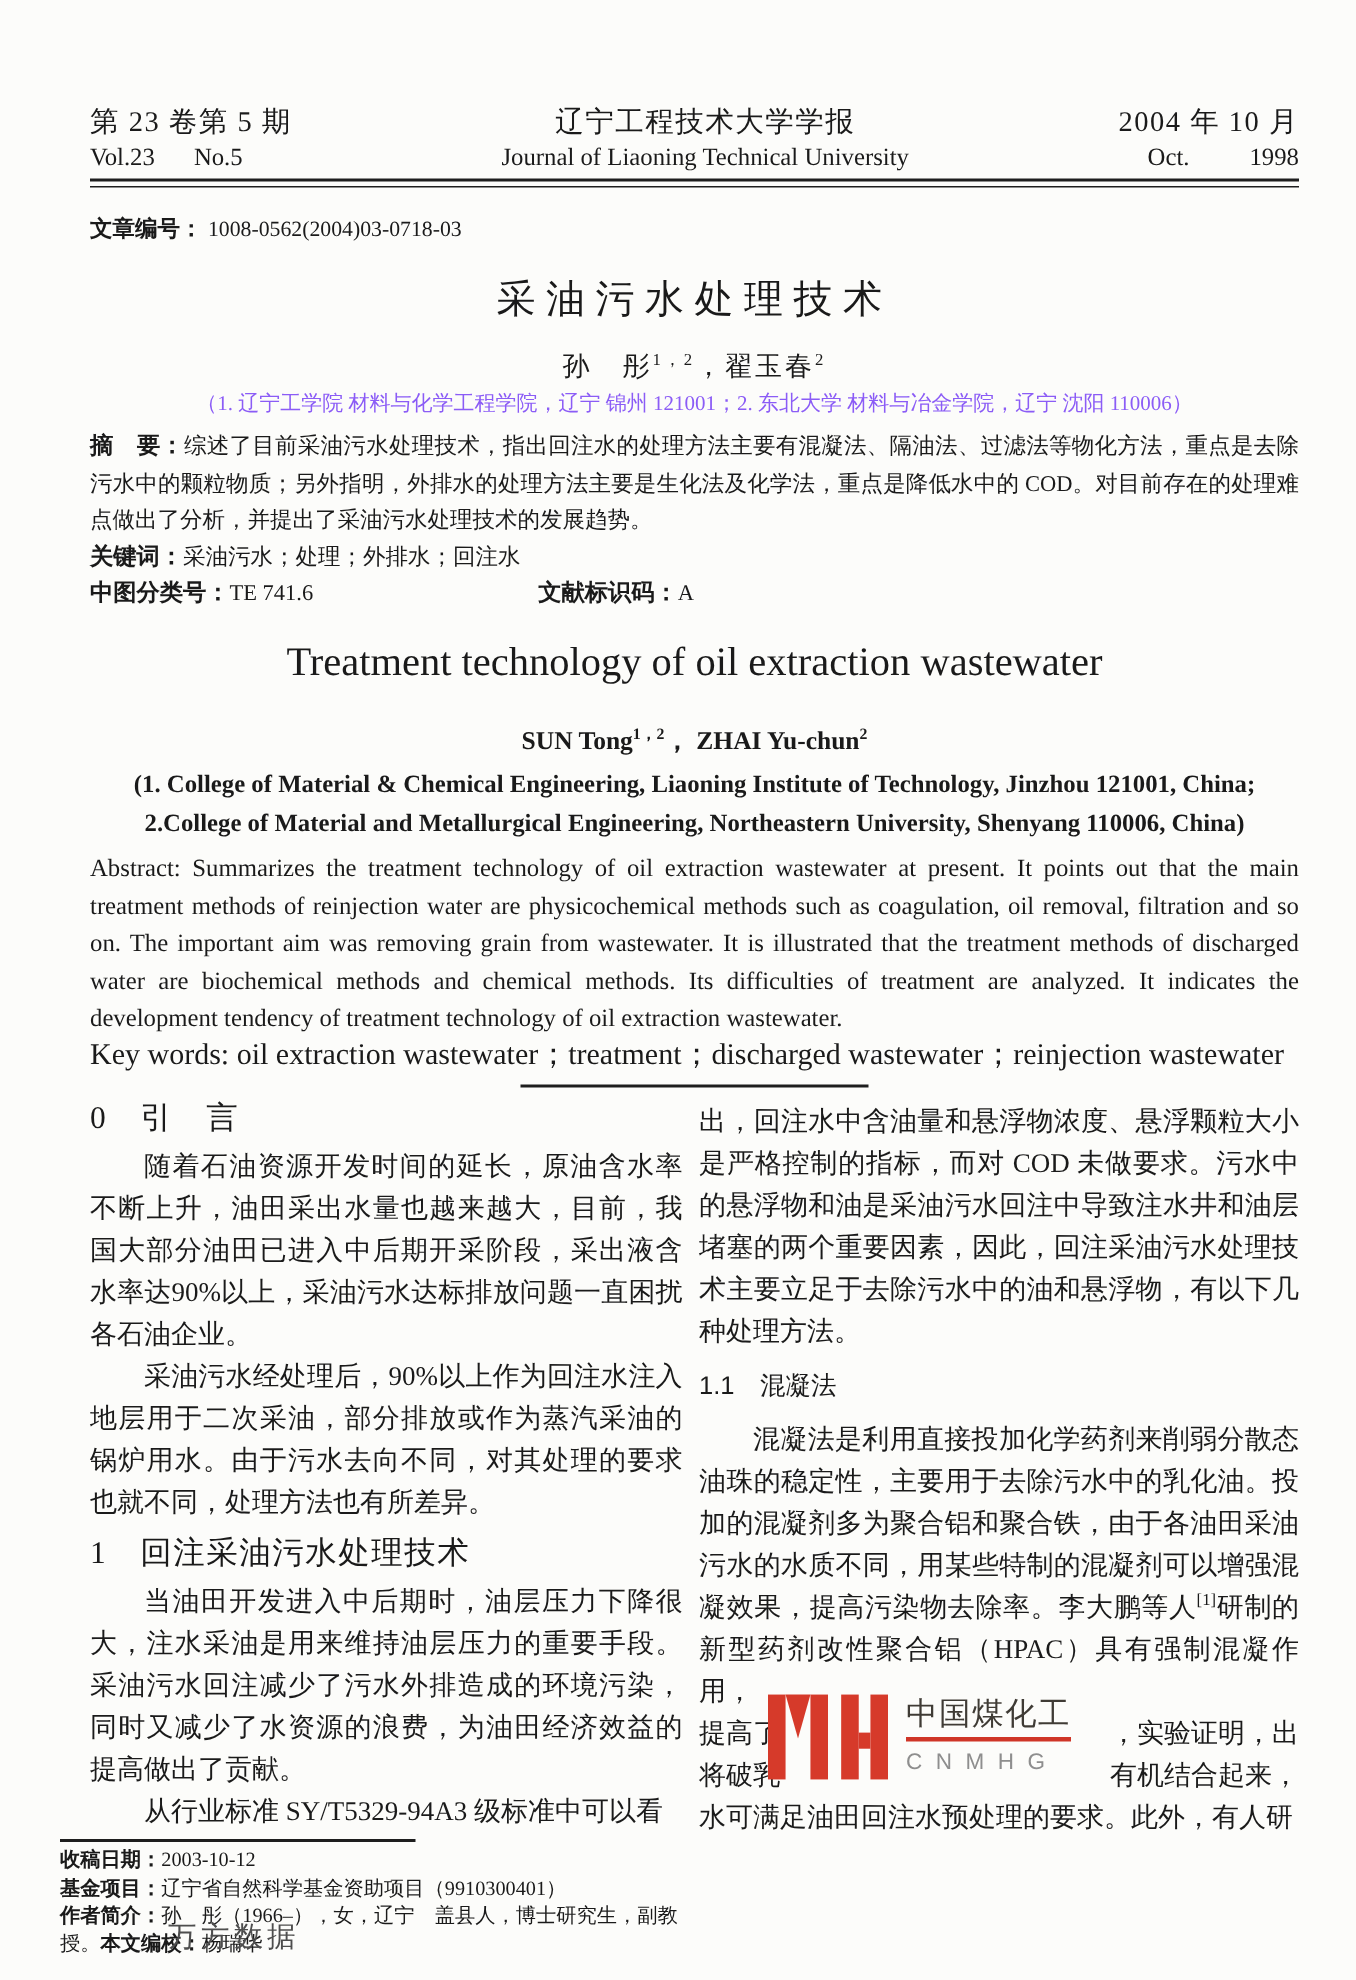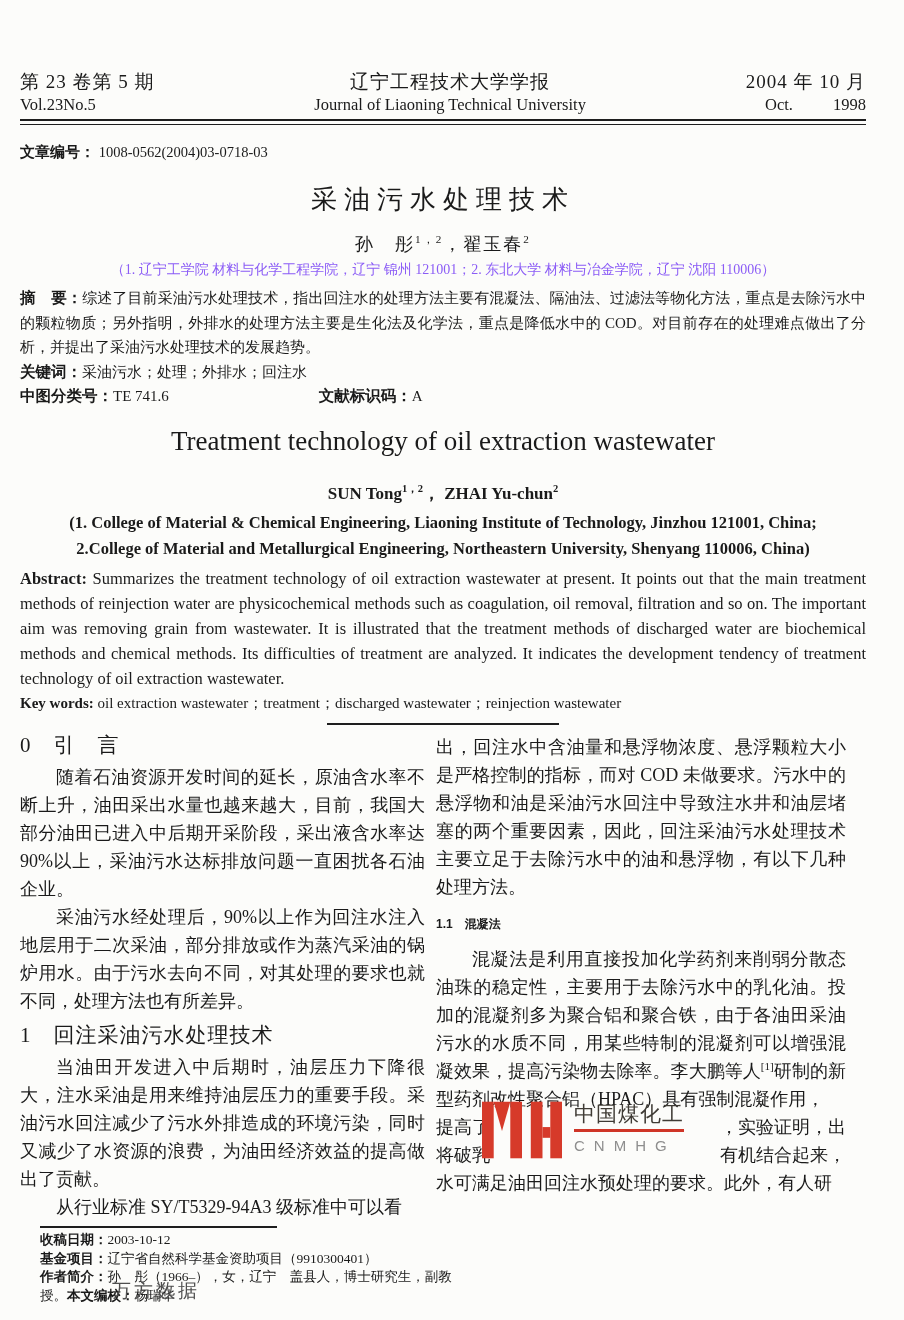--- a/index.html
+++ b/index.html
@@ -1,32 +1,32 @@
 <!DOCTYPE html>
 <html><head>
 <meta charset="utf-8">
 <style>
   html,body { margin:0; padding:0; background:#d8d8d8; }
   .page {
     position:relative; width:904px; height:1320px; margin:0 auto;
     background:#fcfcfa; color:#1a1a1a; overflow:hidden;
     font-family:"Liberation Serif","DejaVu Serif",serif;
   }
-  .inner { padding:70px 38px 0 20px; }
+  .inner { padding:70px 38px 0 60px; }
   .lbl  { font-family:"Liberation Sans","DejaVu Sans",sans-serif; font-weight:bold; }
   sup { font-size:0.62em; vertical-align:super; line-height:0; }
 
   
   .jheader { display:flex; justify-content:space-between; align-items:flex-end; }
   .jh-col { line-height:24px; }
   .jh-center { text-align:center; }
   .jh-right  { text-align:right; }
   .jh-cn { font-size:19px; letter-spacing:1px; }
   .jh-en { font-size:16.5px; line-height:22px; }
-  .jh-en-split { display:flex; }
+  .jh-en-split { display:flex; gap:26px; }
   .jh-en-split.right { justify-content:flex-end; gap:40px; }
   .header-rule { margin-top:3px; height:3px; border-top:2.5px solid #1e1e1e; border-bottom:1.5px solid #1e1e1e; }
 
   .article-no { margin-top:18px; font-size:14.5px; }
   .article-no .lbl { font-size:15px; }
 
   
   .title-cn { margin-top:12px; text-align:center; font-size:26px; letter-spacing:7px; line-height:52px; }
   .authors-cn { margin-top:6px; text-align:center; font-size:18px; line-height:24px; letter-spacing:2px; }
   .affil-cn { margin-top:4px; text-align:center; font-size:14px; line-height:20px; color:#8b5cf6; }
@@ -36,36 +36,36 @@
   .abstract-cn .lbl, .kw-cn .lbl, .clc-row .lbl { font-size:15.5px; }
   .kw-cn { font-size:15px; line-height:24px; }
   .clc-row { font-size:15px; line-height:24px; display:flex; }
   .clc-gap { width:150px; }
 
   
   .title-en { margin-top:16px; text-align:center; font-size:27px; line-height:34px; }
   .authors-en { margin-top:24px; text-align:center; font-size:17px; font-weight:bold; line-height:24px; }
   .affil-en { margin-top:4px; text-align:center; font-size:16.5px; font-weight:bold; line-height:26px; }
   .abstract-en { margin-top:4px; font-size:16.5px; line-height:25px; text-align:justify; }
-  .kw-en { font-size:15px; line-height:24px; }
-  .kw-en .b, .abstract-en .b { font-weight:bold;margin-top:14px; }
+  .kw-en { font-size:20px; line-height:24px; }
+  .kw-en .b, .abstract-en .b { font-weight:normal;margin-top:14px; }
 
   .mid-divider { width:232px; height:2px; background:#1e1e1e; margin:8px auto 0; }
 
   
   .columns { display:flex; gap:11px; margin-top:8px; }
   .col { font-size:18px; line-height:28px; text-align:justify; }
   .col-left  { width:405px; }
   .col-right { width:410px; }
   .col p { margin:0; text-indent:2em; }
   .col p.cont { text-indent:0; }
   .h-sec { font-size:21px; line-height:24px; margin:0 0 6px 0; font-weight:normal; letter-spacing:1px; }
   .h-sec.mt { margin-top:8px; }
-  .h-subsec { font-family:"Liberation Sans","DejaVu Sans",sans-serif; font-weight:bold;
-              font-size:12px; line-height:26px; margin:10px 0 8px 0; }
+  .h-subsec { font-family:"Liberation Sans","DejaVu Sans",sans-serif; font-weight:normal;
+              font-size:17px; line-height:26px; margin:10px 0 8px 0; }
 
   
   .wm-block { position:relative; }
   .wm-line { display:flex; justify-content:space-between; }
   .watermark { position:absolute; left:46px; top:-12px; width:236px; height:62px;
                display:flex; align-items:flex-start; }
   .wm-logo { flex:none; }
   .wm-right { margin-left:12px; }
   .wm-cn { display:inline-block; font-size:21px; line-height:23px; color:#3f3b35; letter-spacing:1px;
            border-bottom:3px solid #cf3527; padding-bottom:4px;

